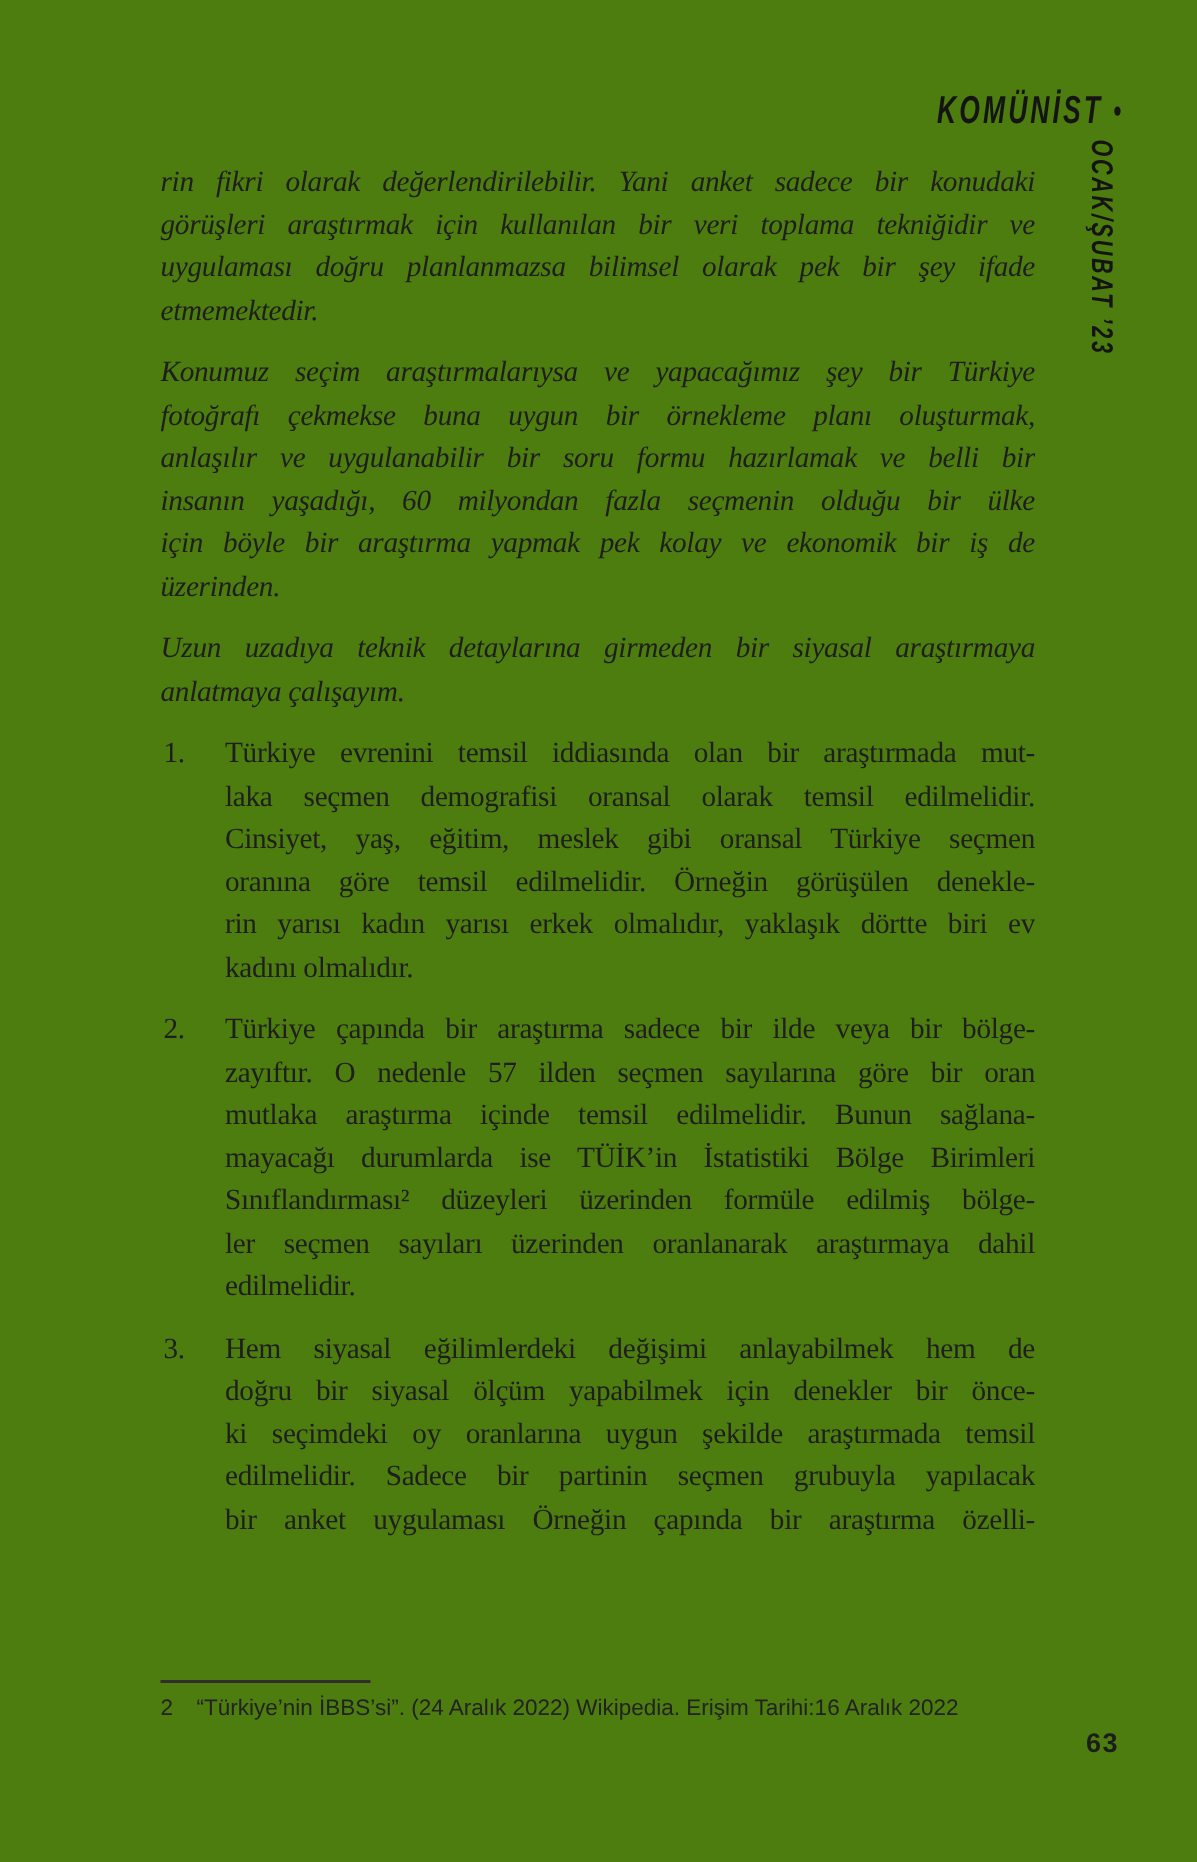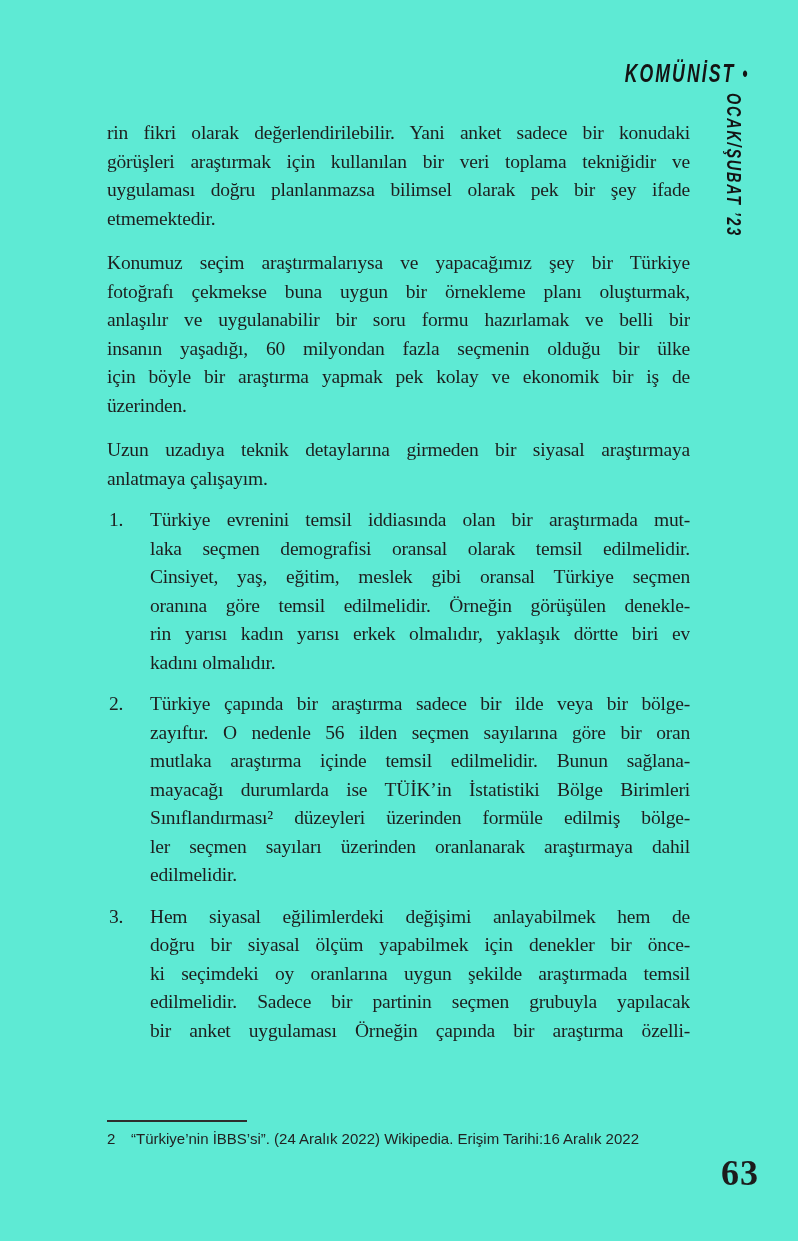--- a/index.html
+++ b/index.html
@@ -5,21 +5,21 @@
   html,body { margin:0; padding:0; }
   body {
     width:798px; height:1241px;
     background:#ffffff;
     font-family:"Liberation Serif", serif;
     position:relative;
     overflow:hidden;
   }
   .page {
     position:absolute; inset:0;
-    background:#5eead4;
+    background:#4d7c0f;
     color:#1c1c1c;
   }
   
   .masthead {
     position:absolute;
     top:58px; right:51px;
     font-family:"Liberation Sans", sans-serif;
     font-weight:bold; font-style:italic;
     font-size:26px;
     letter-spacing:3px;
@@ -49,21 +49,21 @@
   }
   
   .col {
     position:absolute;
     left:107px; top:103px; width:583px;
     font-size:19.5px;
     line-height:28.5px;
     letter-spacing:-0.2px;
     color:#1e1e1e;
   }
-  .para { margin:16px 0 13px 0; }
+  .para { margin:5px 0 13px 0;font-style:italic; }
   .tline { text-align:justify; text-align-last:justify; overflow:hidden; }
   .tline.endline { text-align-last:left; }
   .list-item { position:relative; padding-left:43px; margin:0 0 13px 0; }
   .list-item .num { position:absolute; left:2px; top:0; }
   
   .footnote {
     position:absolute;
     left:107px; top:1120px; width:583px;
     font-family:"Liberation Sans", sans-serif;
     font-size:15px; line-height:20px;
@@ -72,24 +72,24 @@
   .footnote .rule {
     width:140px; height:0;
     border-top:2px solid #2e2e2e;
     margin:0 0 7px 0;
   }
   .footnote .fnrow { display:flex; }
   .footnote .fnum { width:24px; flex:0 0 24px; }
   
   .pagenum {
     position:absolute;
-    top:1152px; right:39px;
-    font-family:Liberation Serif, serif;
+    top:1152px; right:52px;
+    font-family:Liberation Sans, sans-serif;
     font-weight:bold;
-    font-size:36px;
+    font-size:18px;
     letter-spacing:1px;
     color:#1c1c1c;
   }
 </style>
 </head>
 <body>
 
 <div class="page">
 
   <div class="masthead">
@@ -130,21 +130,21 @@
           <div class="tline">oranına göre temsil edilmelidir. Örneğin görüşülen denekle-</div>
           <div class="tline">rin yarısı kadın yarısı erkek olmalıdır, yaklaşık dörtte biri ev</div>
           <div class="tline endline">kadını olmalıdır.</div>
         </div>
     </div>
 
     <div class="list-item">
       <span class="num">2.</span>
       <div class="li-body">
           <div class="tline">Türkiye çapında bir araştırma sadece bir ilde veya bir bölge-</div>
-          <div class="tline">zayıftır. O nedenle 56 ilden seçmen sayılarına göre bir oran</div>
+          <div class="tline">zayıftır. O nedenle 57 ilden seçmen sayılarına göre bir oran</div>
           <div class="tline">mutlaka araştırma içinde temsil edilmelidir. Bunun sağlana-</div>
           <div class="tline">mayacağı durumlarda ise TÜİK’in İstatistiki Bölge Birimleri</div>
           <div class="tline">Sınıflandırması² düzeyleri üzerinden formüle edilmiş bölge-</div>
           <div class="tline">ler seçmen sayıları üzerinden oranlanarak araştırmaya dahil</div>
           <div class="tline endline">edilmelidir.</div>
         </div>
     </div>
 
     <div class="list-item">
       <span class="num">3.</span>

